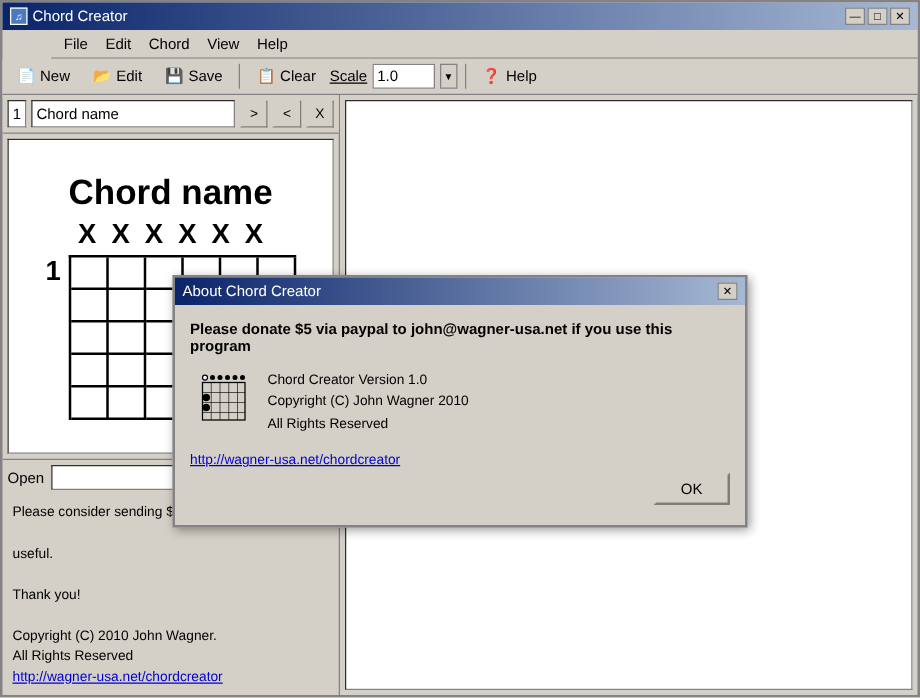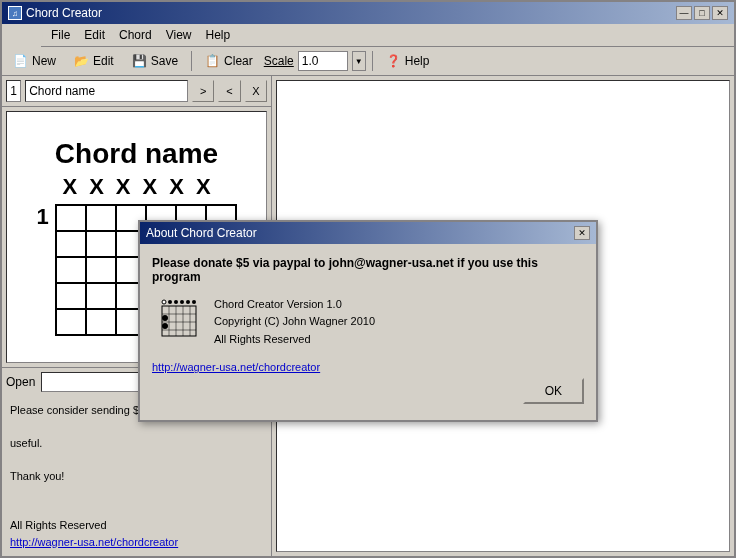--- a/index.html
+++ b/index.html
@@ -540,21 +540,21 @@
         <button class="clear-btn">Clear</button>
       </div>
 
       <div class="info-area">
         <span>Please consider sending $5 via paypal to</span><br>
         <br>
         <span>useful.</span><br>
         <br>
         <span>Thank you!</span><br>
         <br>
-        <br>
+        <span>Copyright (C) 2010 John Wagner.</span><br>
         <span>All Rights Reserved</span><br>
         <span class="info-link">http://wagner-usa.net/chordcreator</span>
       </div>
 
     </div>
 
     <div class="right-panel">
     </div>
 
   </div>

